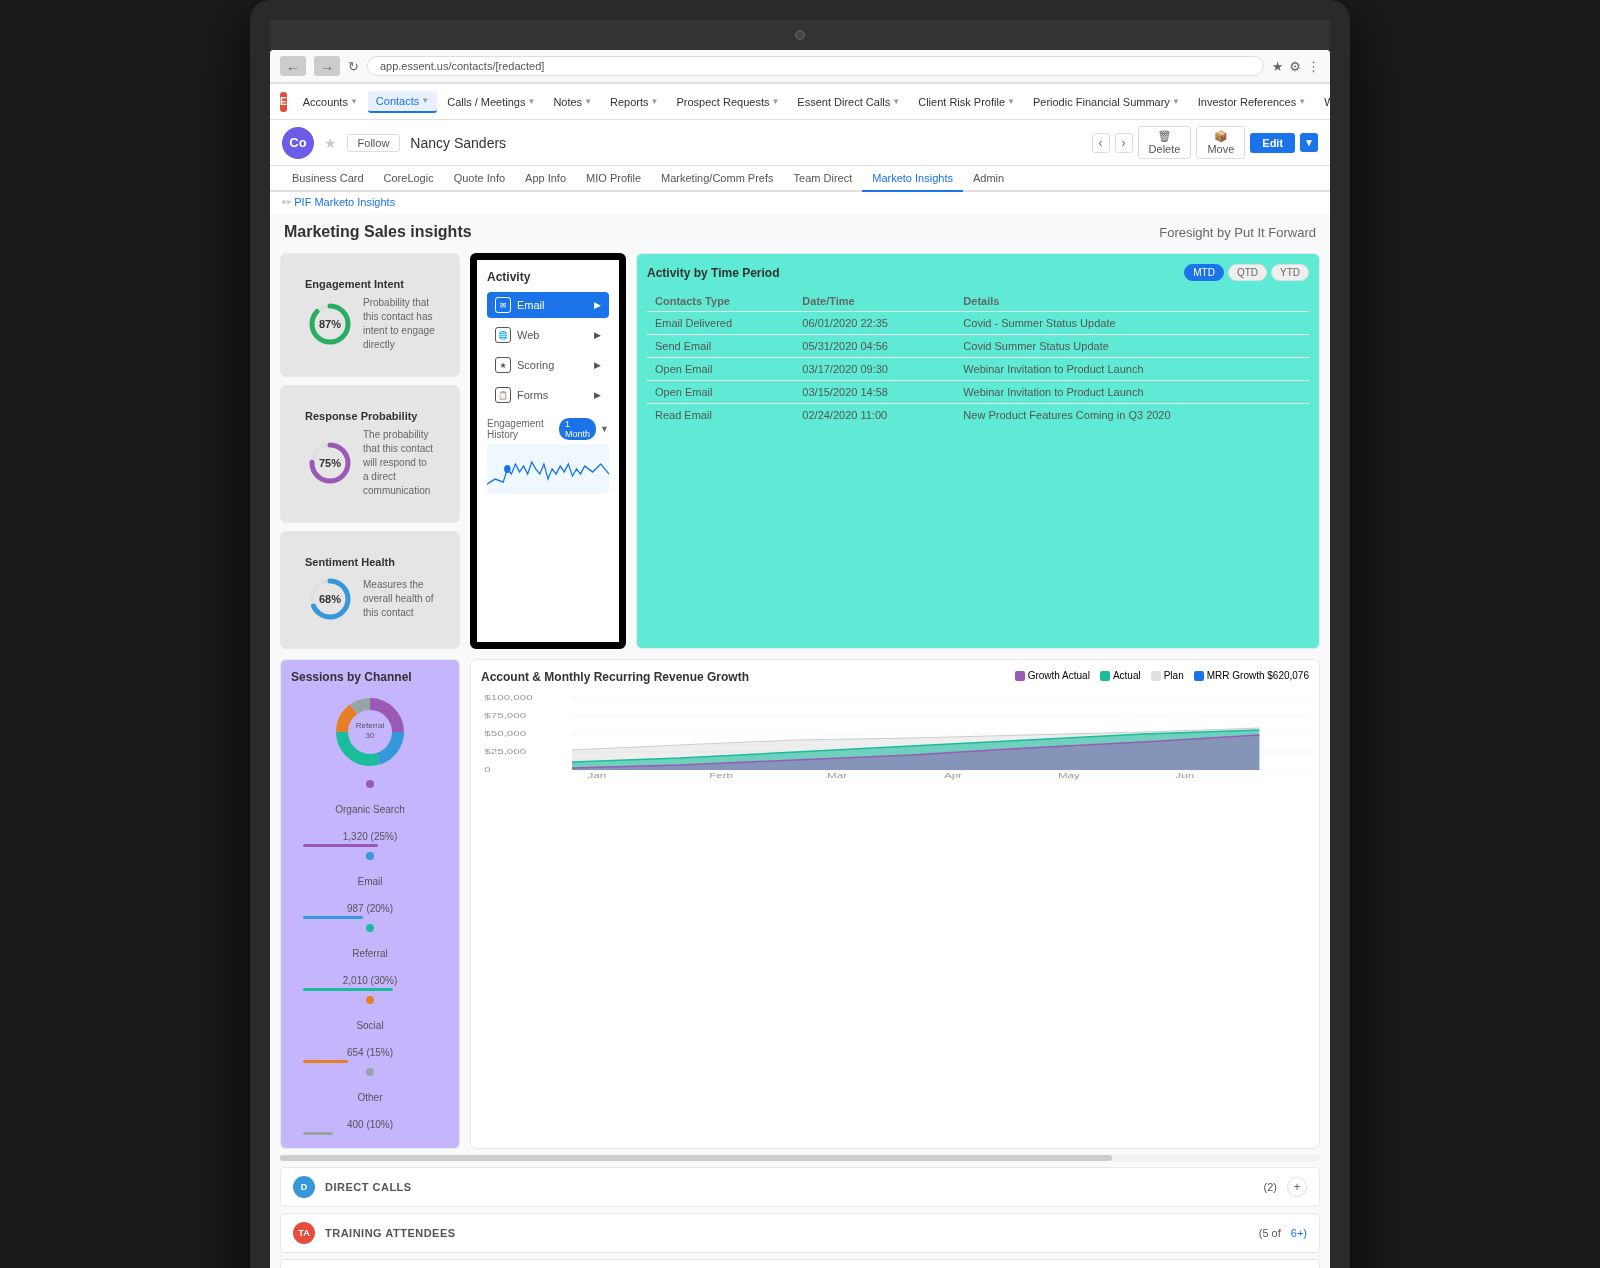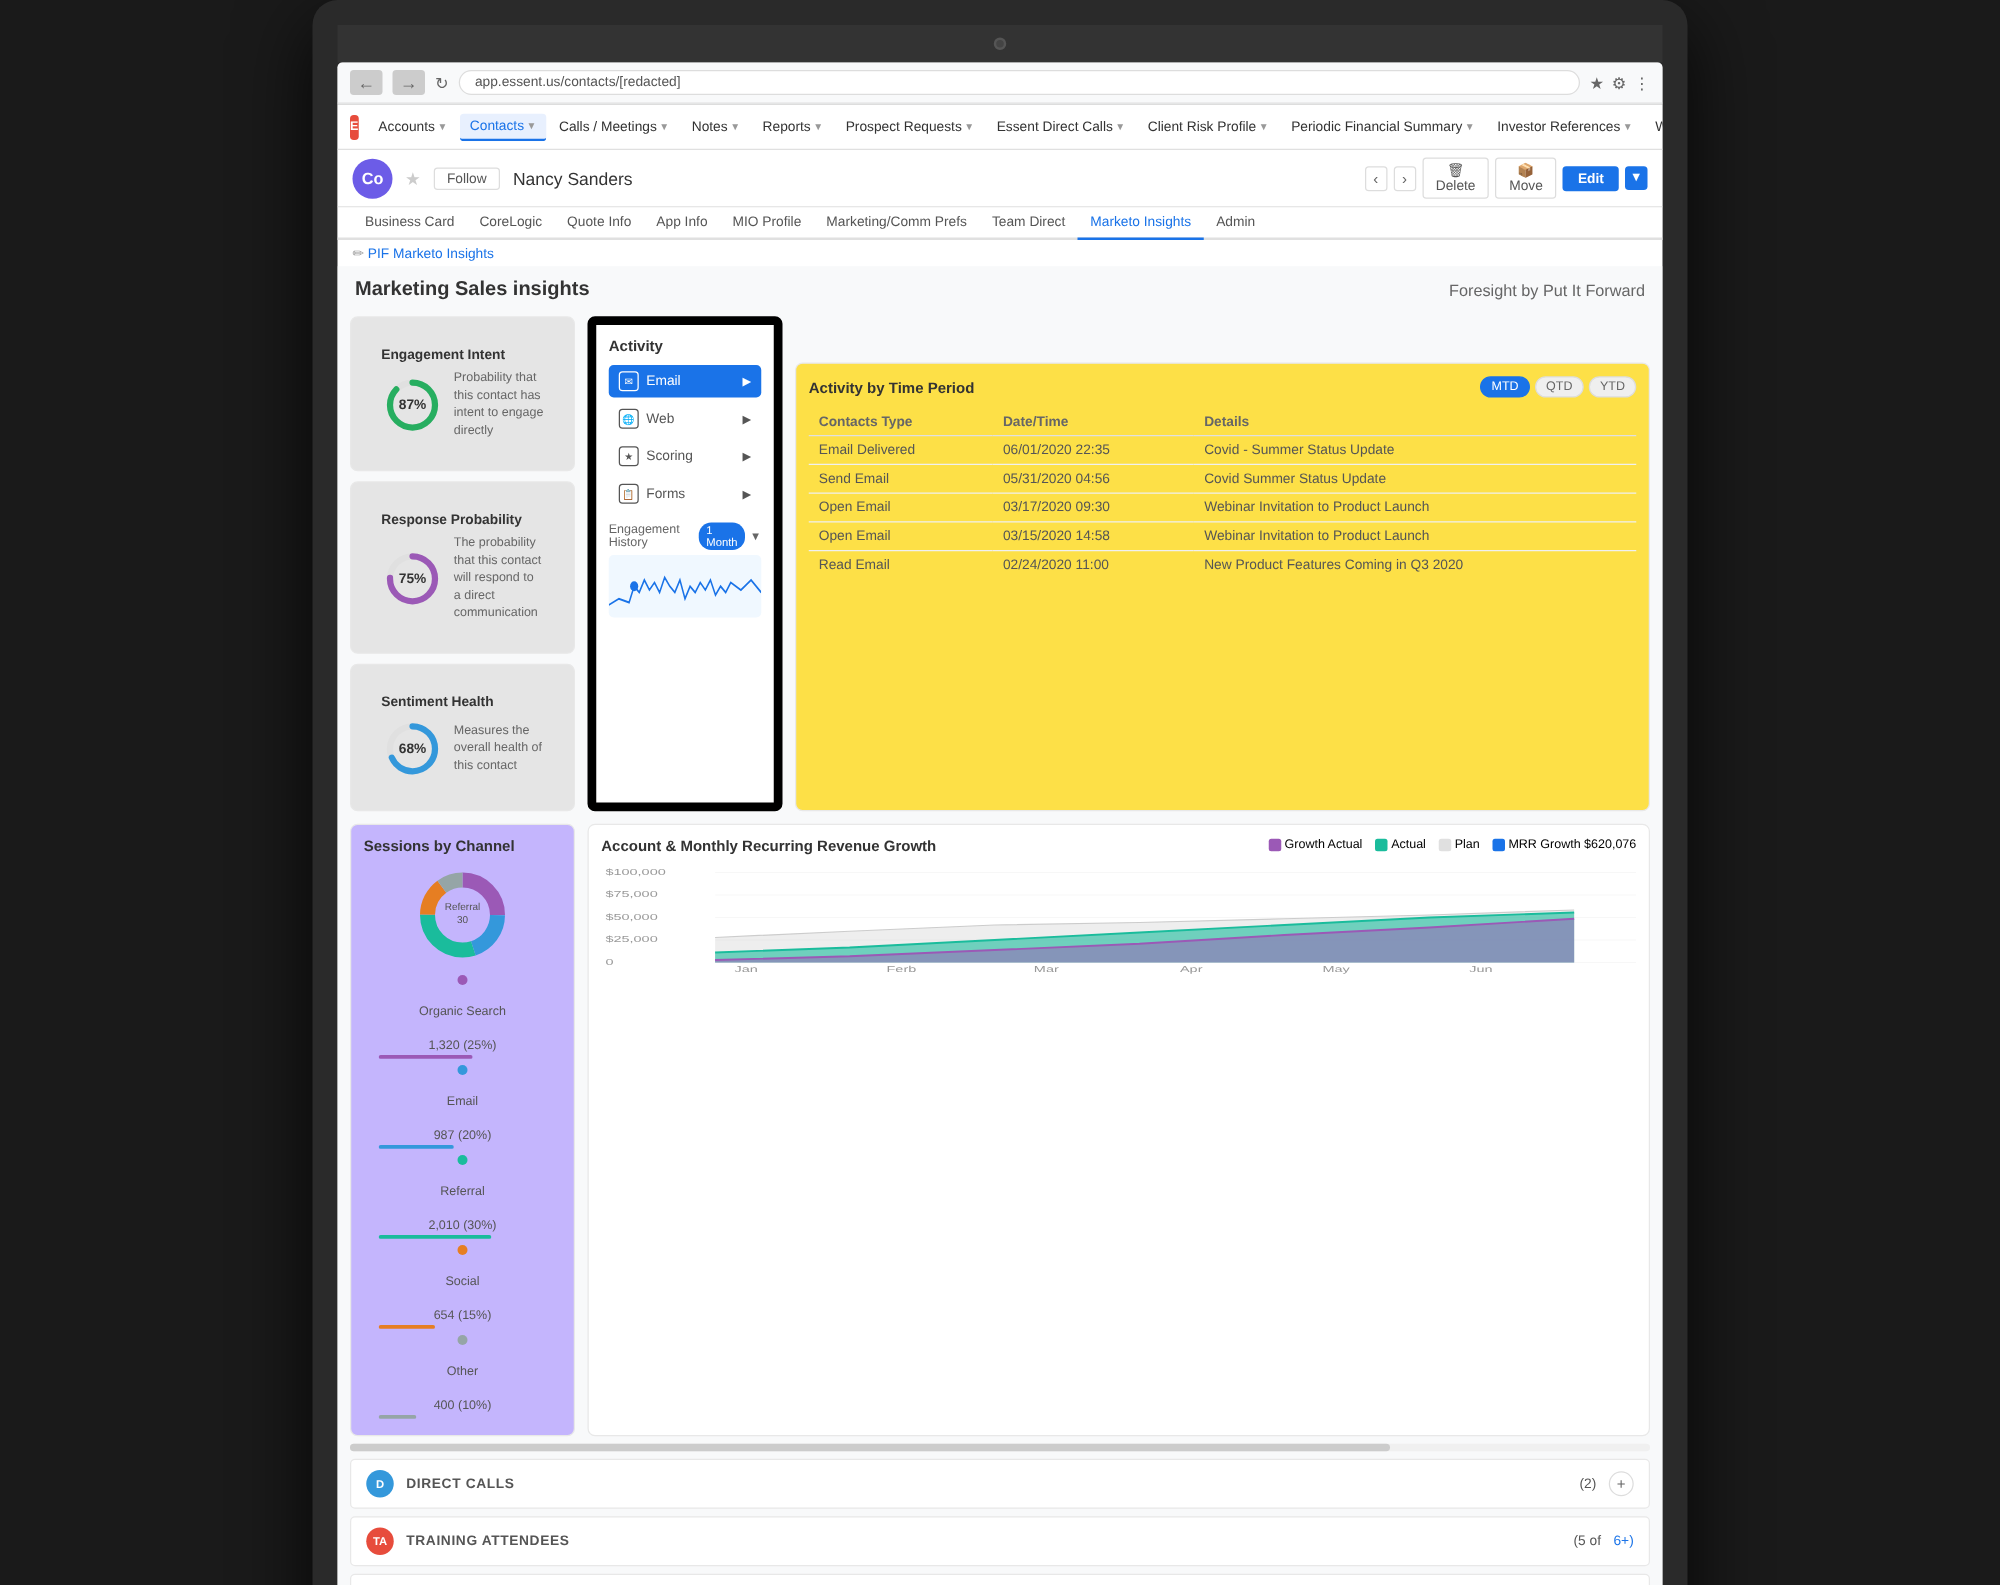--- a/index.html
+++ b/index.html
@@ -73,21 +73,21 @@
     .activity-item { display: flex; align-items: center; gap: 6px; padding: 5px 8px; border-radius: 4px; cursor: pointer; font-size: 11px; color: #555; }
     .activity-item.active { background: #1a73e8; color: white; }
     .activity-item .icon { width: 16px; height: 16px; border: 1px solid currentColor; border-radius: 3px; display: flex; align-items: center; justify-content: center; font-size: 8px; }
     .activity-item .arrow-right { margin-left: auto; font-size: 9px; }
     .engagement-section { margin-top: 8px; }
     .engagement-label { font-size: 10px; color: #666; display: flex; align-items: center; gap: 4px; margin-bottom: 4px; }
     .engagement-badge { background: #1a73e8; color: white; border-radius: 10px; padding: 1px 6px; font-size: 9px; }
     .engagement-chart { height: 50px; background: #f0f8ff; border-radius: 4px; position: relative; overflow: hidden; }
 
     
-    .activity-time-panel { flex: 1; background: #fde047; border: 1px solid #e8e8e8; border-radius: 6px; padding: 10px; margin-top: 37px; }
+    .activity-time-panel { flex: 1; background: #5eead4; border: 1px solid #e8e8e8; border-radius: 6px; padding: 10px; }
     .activity-time-header { display: flex; justify-content: space-between; align-items: center; margin-bottom: 10px; }
     .activity-time-title { font-size: 12px; font-weight: bold; color: #333; }
     .time-tabs { display: flex; gap: 4px; }
     .time-tab { padding: 2px 8px; border-radius: 10px; font-size: 10px; cursor: pointer; border: 1px solid #ddd; color: #666; }
     .time-tab.active { background: #1a73e8; color: white; border-color: #1a73e8; }
     .activity-table { width: 100%; border-collapse: collapse; font-size: 11px; }
     .activity-table th { text-align: left; color: #666; font-weight: 600; padding: 4px 8px; border-bottom: 1px solid #e0e0e0; font-size: 11px; }
     .activity-table td { padding: 5px 8px; border-bottom: 1px solid #f0f0f0; color: #555; }
     .activity-table tr:last-child td { border-bottom: none; }
 

